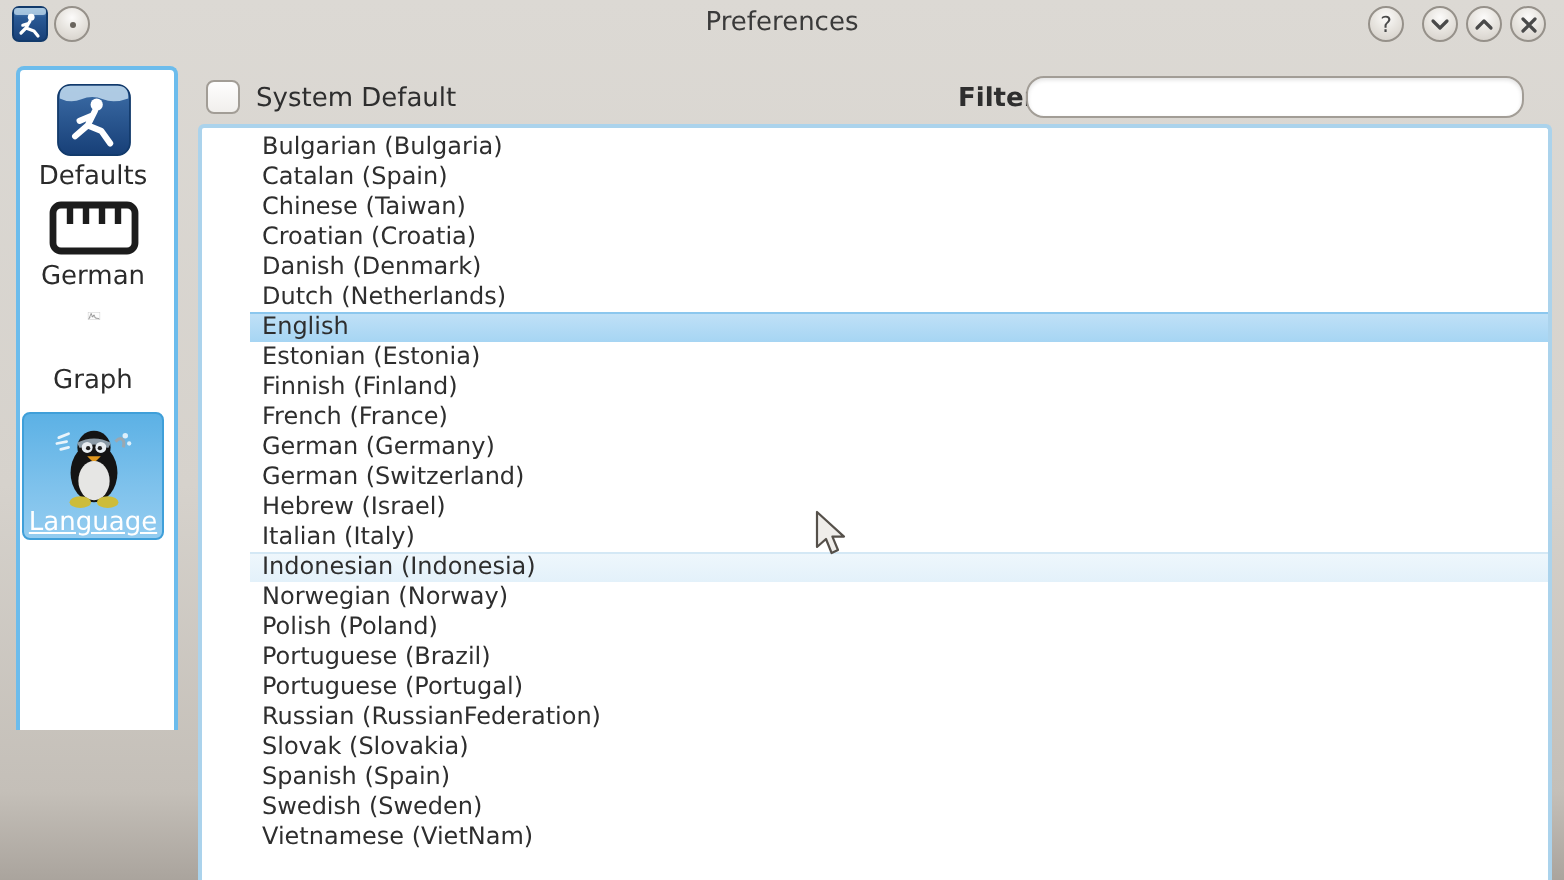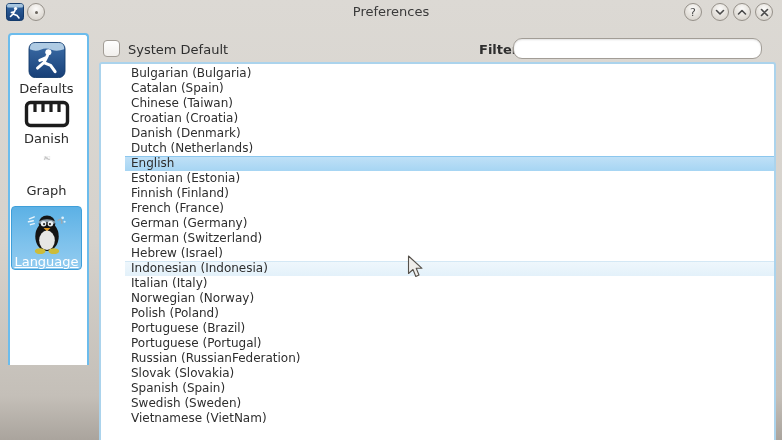--- a/index.html
+++ b/index.html
@@ -126,21 +126,21 @@
         <path d="M21.5,15 L17.5,23 M17.5,23 L10.5,29 M17.5,23 L25,26 L30,33 M20,17.5 L13,20.5" stroke="#fff" stroke-width="3.4" fill="none" stroke-linecap="round" stroke-linejoin="round"></path>
       </svg>
       <div class="lbl">Defaults</div>
     </div>
 
     <div class="side-item" id="item-units">
       <svg width="46" height="28" viewBox="0 0 46 28">
         <rect x="2.5" y="2.5" width="41" height="23" rx="4" fill="#fff" stroke="#1c1c1c" stroke-width="3.4"></rect>
         <path d="M11,3 L11,12 M19,3 L19,12 M27,3 L27,12 M35,3 L35,12" stroke="#1c1c1c" stroke-width="3.2"></path>
       </svg>
-      <div class="lbl">Danish</div>
+      <div class="lbl">German</div>
     </div>
 
     <div class="side-item" id="item-graph">
       <svg width="26" height="17" viewBox="0 0 26 17">
         <rect x="0.5" y="0.5" width="25" height="16" fill="#fdfdfd" stroke="#c9c9c9"></rect>
         <polyline points="2,15 7,3 10,11 13,6 16,13 24,14" fill="none" stroke="#555" stroke-width="1.2"></polyline>
         <polyline points="2,15 9,8 15,12 24,15" fill="none" stroke="#aaa" stroke-width="0.9"></polyline>
       </svg>
       <div class="lbl">Graph</div>
     </div>
@@ -179,22 +179,22 @@
       <div class="row">Croatian (Croatia)</div>
       <div class="row">Danish (Denmark)</div>
       <div class="row">Dutch (Netherlands)</div>
       <div class="row sel">English</div>
       <div class="row">Estonian (Estonia)</div>
       <div class="row">Finnish (Finland)</div>
       <div class="row">French (France)</div>
       <div class="row">German (Germany)</div>
       <div class="row">German (Switzerland)</div>
       <div class="row">Hebrew (Israel)</div>
+      <div class="row">Italian (Italy)</div>
       <div class="row hov">Indonesian (Indonesia)</div>
-      <div class="row">Italian (Italy)</div>
       <div class="row">Norwegian (Norway)</div>
       <div class="row">Polish (Poland)</div>
       <div class="row">Portuguese (Brazil)</div>
       <div class="row">Portuguese (Portugal)</div>
       <div class="row">Russian (RussianFederation)</div>
       <div class="row">Slovak (Slovakia)</div>
       <div class="row">Spanish (Spain)</div>
       <div class="row">Swedish (Sweden)</div>
       <div class="row">Vietnamese (VietNam)</div>
     </div>

